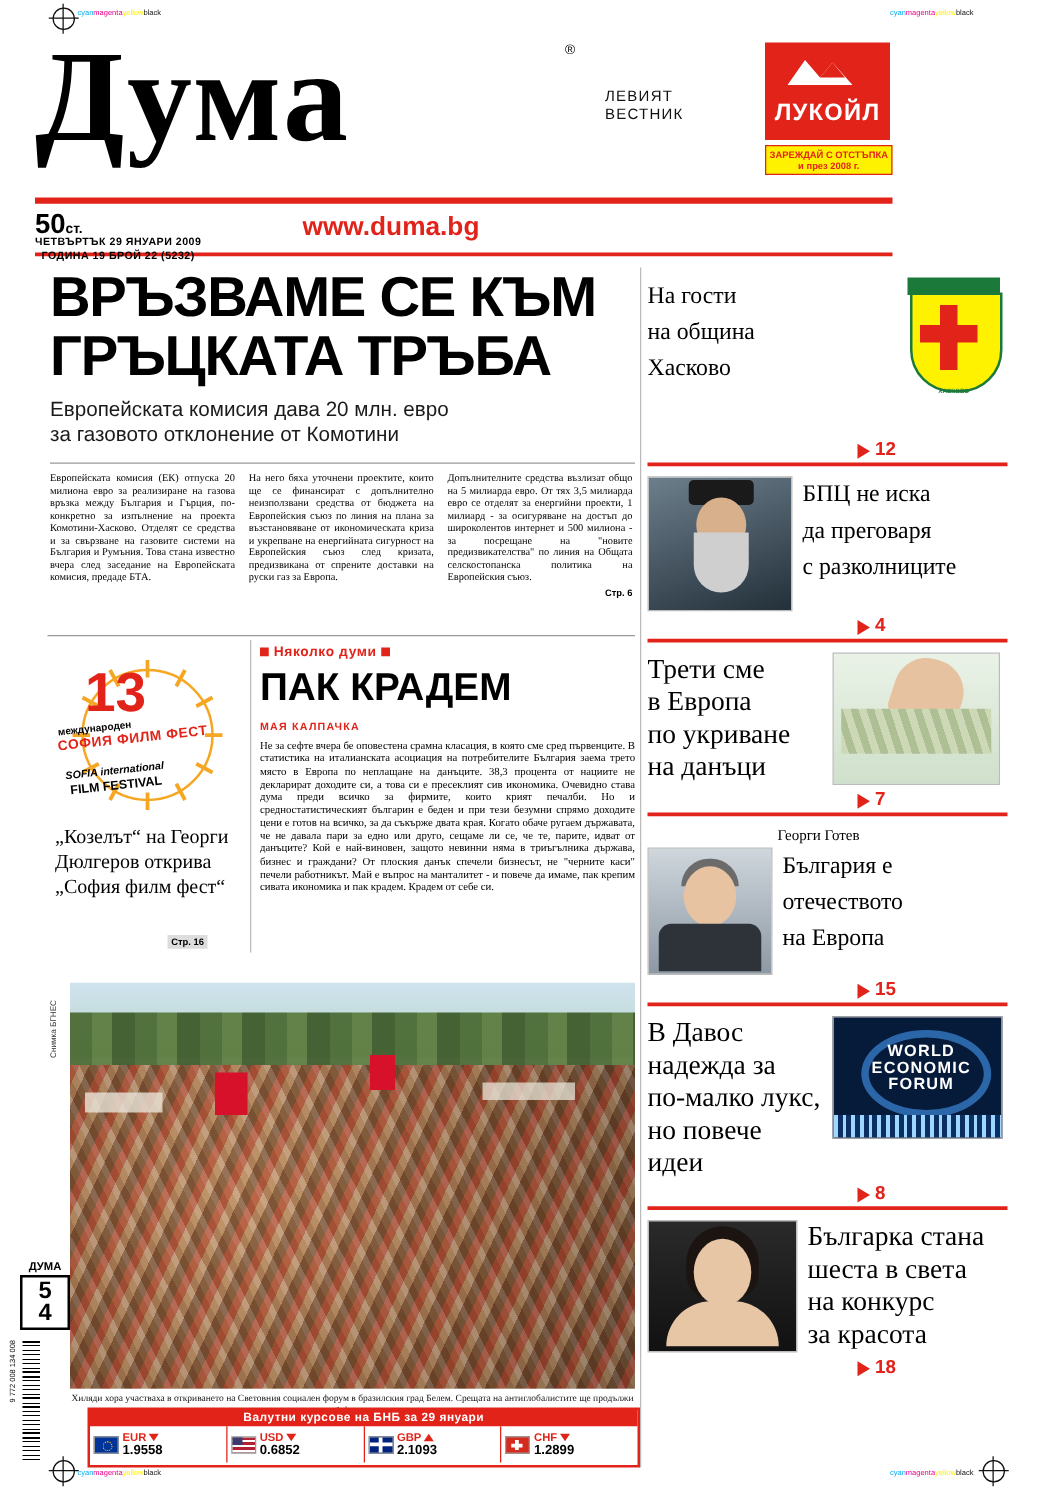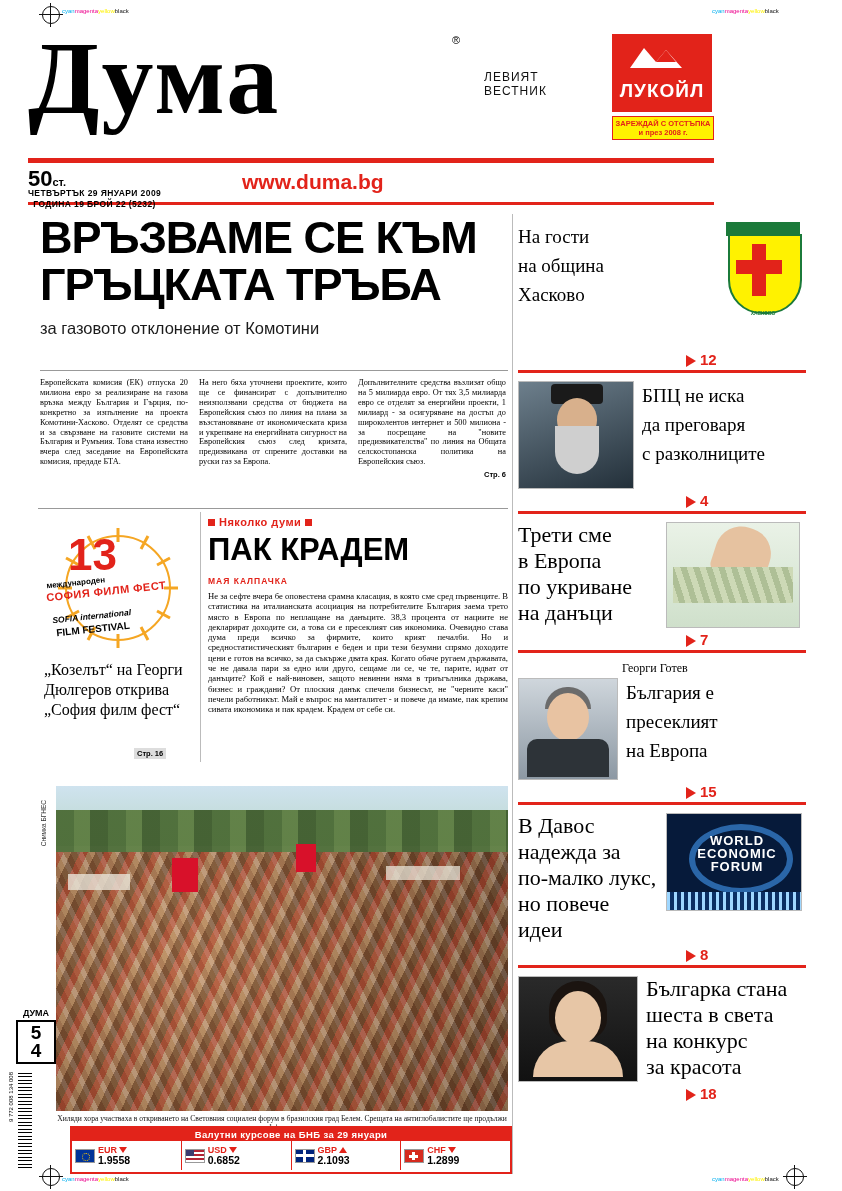--- a/index.html
+++ b/index.html
@@ -215,20 +215,21 @@
     </div>
     <div class="site">www.duma.bg</div>
   </div>
 
   <div class="lead">
     <h1>
       <span>ВРЪЗВАМЕ СЕ КЪМ</span><br>
       <span>ГРЪЦКАТА ТРЪБА</span>
     </h1>
     <div class="deck">
+      <div>Европейската комисия дава 20 млн. евро</div>
       <div>за газовото отклонение от Комотини</div>
     </div>
   </div>
 
   <div class="rulethick" style="top:370px;left:40px;width:468px;height:1px;background:#999;"></div>
 
   <div class="leadbody">
     <div class="col">
       <p>Европейската комисия (ЕК) отпуска 20 милиона евро за реализиране на газова връзка между България и Гърция, по-конкретно за изпълнение на проекта Комотини-Хасково. Отделят се средства и за свързване на газовите системи на България и Румъния. Това стана известно вчера след заседание на Европейската комисия, предаде БТА.</p>
     </div>
@@ -414,21 +415,21 @@
     <div class="rail-item">
       <div class="gotev-name" style="margin-left:104px;">Георги Готев</div>
       <div class="rail-flex">
         <div class="rphoto p-gotev" style="width:98px;height:100px;">
           <div class="hair"></div>
           <div class="face"></div>
           <div class="suit"></div>
         </div>
         <div class="rail-title" style="width:178px;">
           <div>България е</div>
-          <div>пресеклият</div>
+          <div>отечеството</div>
           <div>на Европа</div>
         </div>
       </div>
     </div>
     <div class="more">
       <div class="arrow"></div>
       <div class="num">15</div>
     </div>
     <div class="rail-sep"></div>
 

